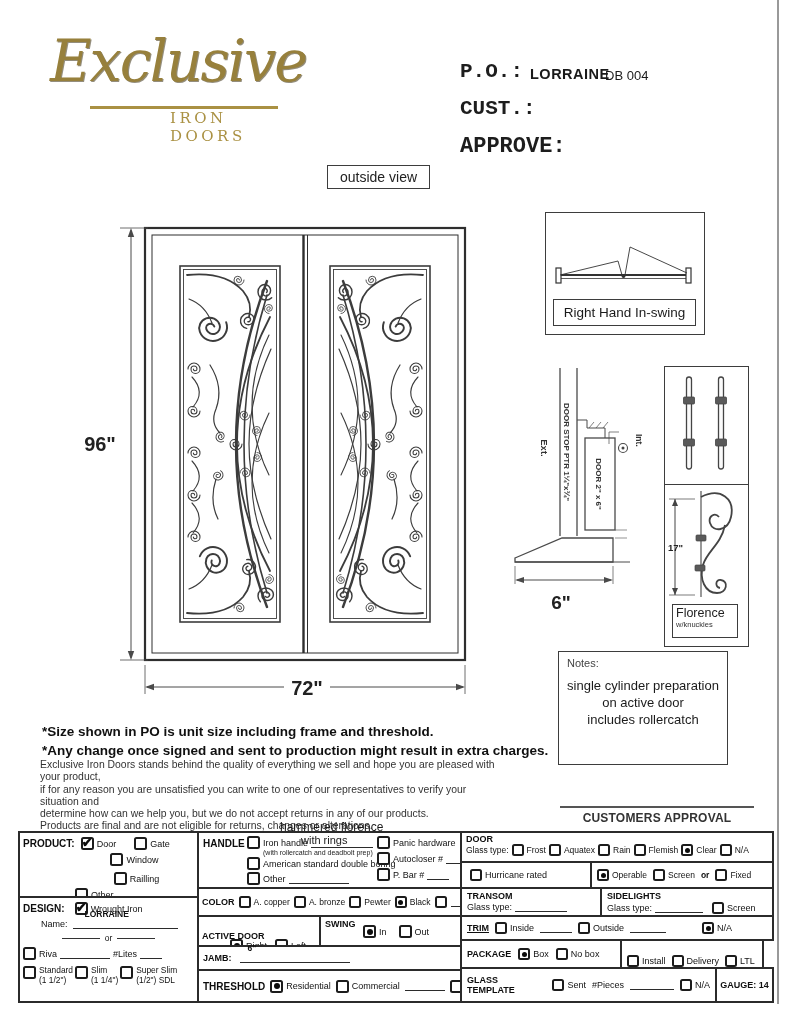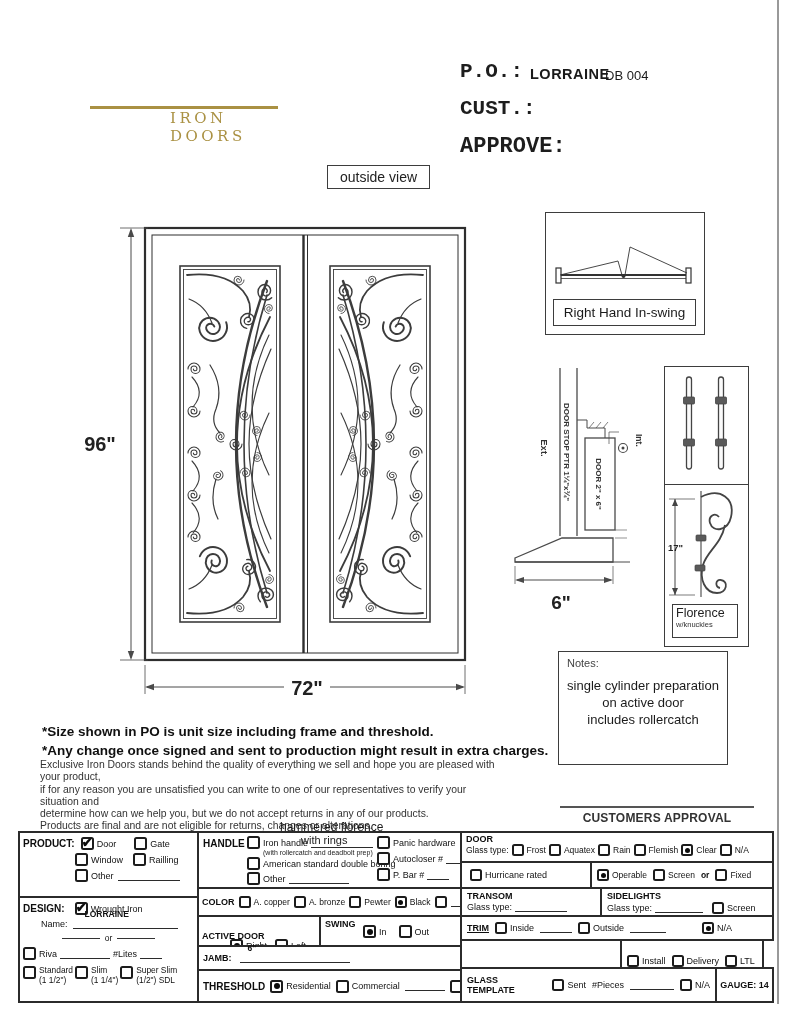--- a/index.html
+++ b/index.html
@@ -51,20 +51,21 @@
   .page-edge{background:#999;}
 </style>
 </head>
 <body>
 
 <div class="page">
 
   <div class="abs page-edge" style="left:777px;top:0;width:2px;height:1004px;"></div>
 
   <div class="abs" style="left:50px;top:28px;width:260px;height:100px;">
+    <div class="logo-script">Exclusive</div>
     <div class="abs logo-under" style="left:40px;top:78px;width:188px;"></div>
     <div class="abs logo-sub" style="left:120px;top:81px;">IRON DOORS</div>
   </div>
 
   <div class="abs po-label" style="left:460px;top:60px;">P.O.:</div>
   <div class="abs po-name" style="left:530px;top:66px;">LORRAINE</div>
   <div class="abs po-num" style="left:605px;top:68px;">DB 004</div>
   <div class="abs po-label" style="left:460px;top:97px;">CUST.:</div>
   <div class="abs po-label" style="left:460px;top:134px;font-size:22px;">APPROVE:</div>
 
@@ -250,21 +251,21 @@
         <span class="cl">PRODUCT:</span>
         <label class="opt">
           <span class="cb check"></span>
           <span>Door</span>
         </label>
         <label class="opt" style="margin-left:12px;">
           <span class="cb"></span>
           <span>Gate</span>
         </label>
       </div>
-      <div class="row" style="gap:6px;margin-top:3px;margin-left:52px;">
+      <div class="row" style="gap:6px;margin-top:3px;margin-left:52px;flex-direction:column;">
         <label class="opt">
           <span class="cb"></span>
           <span>Window</span>
         </label>
         <label class="opt" style="margin-left:4px;">
           <span class="cb"></span>
           <span>Railling</span>
         </label>
       </div>
       <div class="row" style="gap:4px;margin-top:3px;margin-left:52px;">
@@ -539,20 +540,31 @@
         <span class="cb sm"></span>
         <span>Outside</span>
       </label>
       <span class="bl" style="width:36px;"></span>
       <label class="opt" style="margin-left:30px;">
         <span class="cb sm dot"></span>
         <span>N/A</span>
       </label>
     </div>
 
+    <div class="cell" style="left:442px;top:108px;width:162px;height:30px;display:flex;align-items:center;gap:7px;padding:0 5px;">
+      <span class="cl sm">PACKAGE</span>
+      <label class="opt">
+        <span class="cb sm dot"></span>
+        <span>Box</span>
+      </label>
+      <label class="opt">
+        <span class="cb sm"></span>
+        <span>No box</span>
+      </label>
+    </div>
     <div class="cell" style="left:602px;top:108px;width:144px;height:30px;display:flex;align-items:flex-end;gap:6px;padding:0 5px;">
       <label class="opt">
         <span class="cb sm"></span>
         <span>Install</span>
       </label>
       <label class="opt">
         <span class="cb sm"></span>
         <span>Delivery</span>
       </label>
       <label class="opt">

